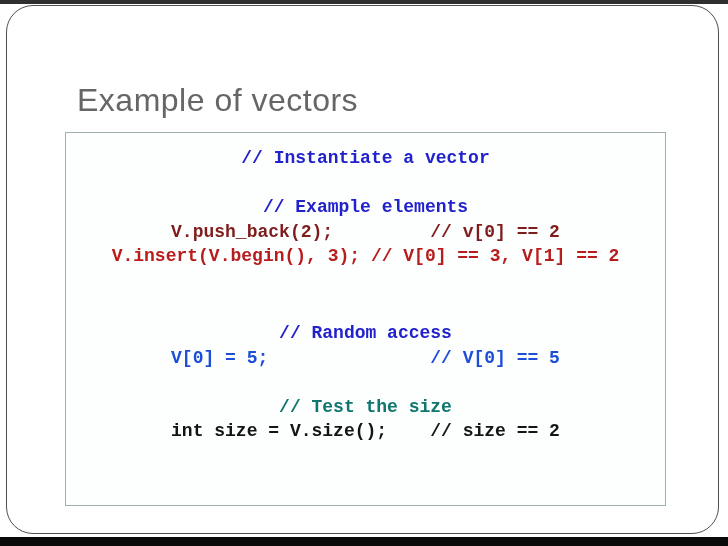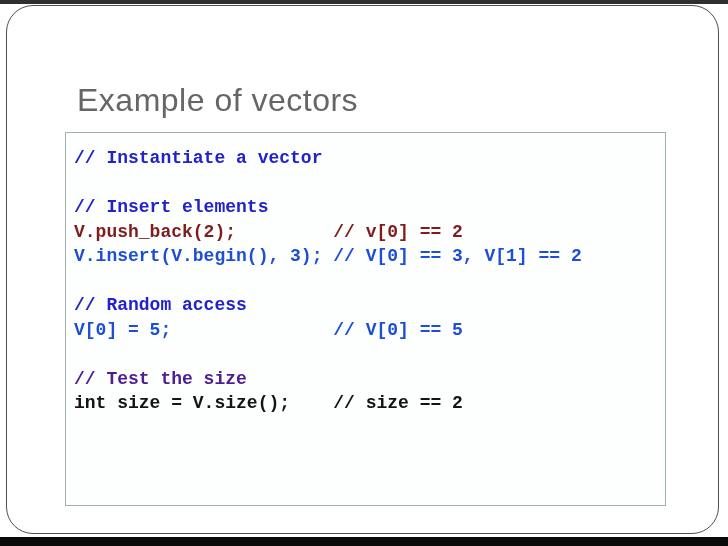--- a/index.html
+++ b/index.html
@@ -67,29 +67,29 @@
 </style>
 </head>
 <body>
 
 <div class="top-bar" style="background: rgb(47, 47, 47);"></div>
 
 <div class="slide-frame" style="border-color: rgb(79, 79, 79);"></div>
 
 <h1 class="slide-title" style="color: rgb(102, 102, 102);">Example of vectors</h1>
 
-<div class="code-box" style="border-color: rgb(159, 175, 174);">
+<div class="code-box" style="border-color: rgb(159, 175, 174); text-align: center;">
   <div>
       <div class="code-line comment" style="color: rgb(34, 34, 204);">// Instantiate a vector</div>
       <div class="code-line blank" style="color: rgb(20, 20, 20);"></div>
-      <div class="code-line comment" style="color: rgb(34, 34, 204);">// Insert elements</div>
+      <div class="code-line comment" style="color: rgb(34, 34, 204);">// Example elements</div>
       <div class="code-line code" style="color: #7f1d1d;">V.push_back(2);         // v[0] == 2</div>
-      <div class="code-line code" style="color: #1d4ed8;">V.insert(V.begin(), 3); // V[0] == 3, V[1] == 2</div>
+      <div class="code-line code" style="color: #b91c1c;">V.insert(V.begin(), 3); // V[0] == 3, V[1] == 2</div>
       <div class="code-line blank" style="color: rgb(20, 20, 20);"></div>
-      <div class="code-line comment" style="color: rgb(34, 34, 204);">// Random access</div>
+      <div class="code-line comment" style="color: rgb(34, 34, 204); margin-top: 28px;">// Random access</div>
       <div class="code-line code" style="color: #1d4ed8;">V[0] = 5;               // V[0] == 5</div>
       <div class="code-line blank" style="color: rgb(20, 20, 20);"></div>
-      <div class="code-line comment" style="color: #4c1d95;">// Test the size</div>
+      <div class="code-line comment" style="color: #0f766e;">// Test the size</div>
       <div class="code-line code" style="color: rgb(20, 20, 20);">int size = V.size();    // size == 2</div>
     </div>
 </div>
 
 <div class="bottom-bar" style="background: rgb(10, 10, 10);"></div>
 
 </body></html>

